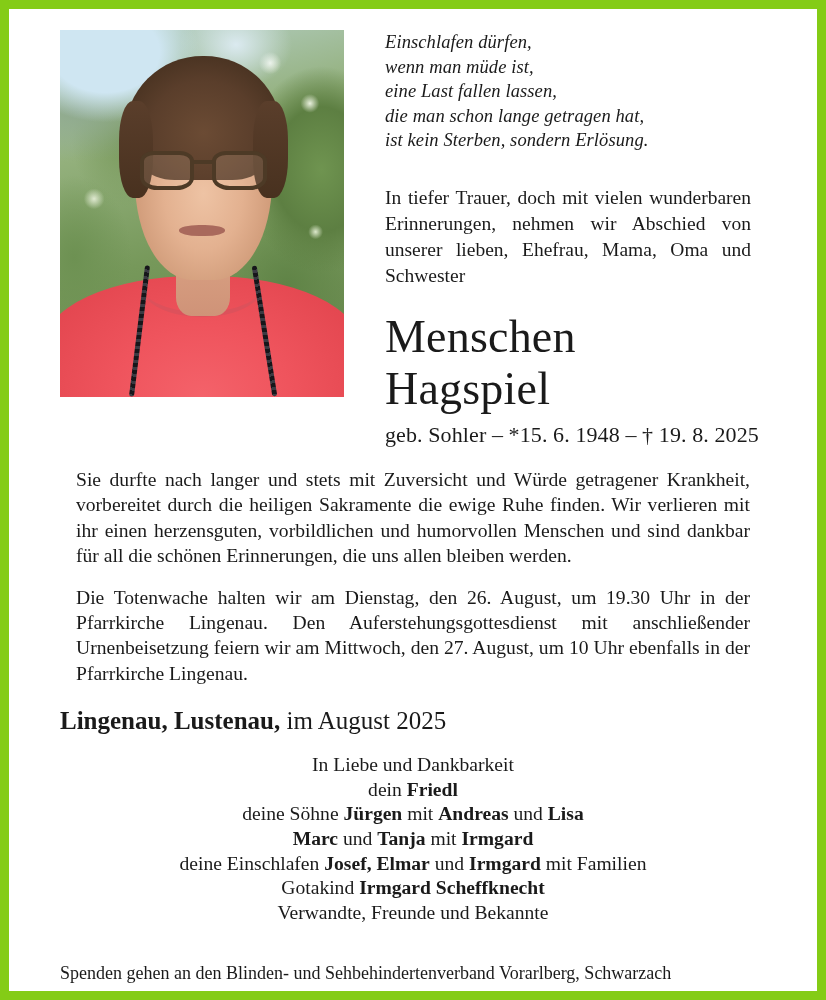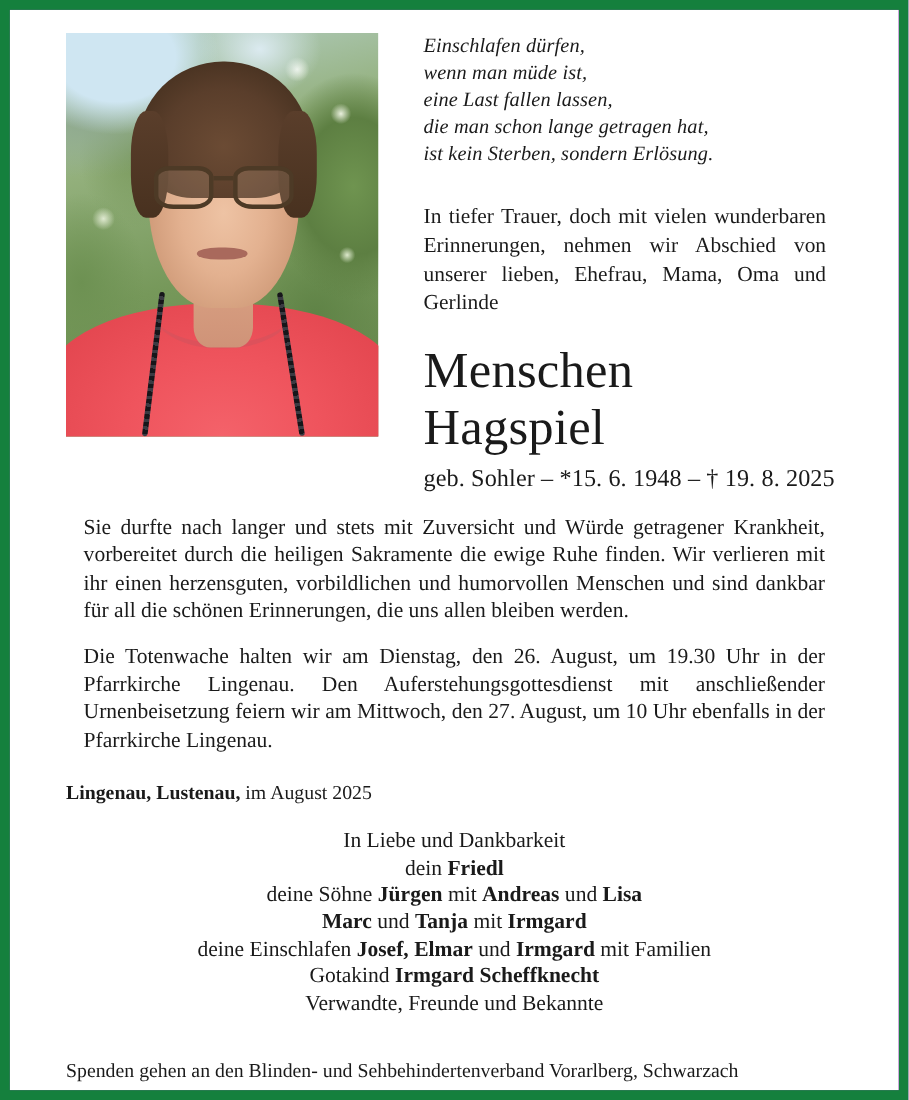--- a/index.html
+++ b/index.html
@@ -11,22 +11,22 @@
   body {
     font-family: "Liberation Serif", "DejaVu Serif", serif;
     color: #1a1a1a;
   }
 
   .notice {
     position: relative;
     width: 826px;
     height: 1000px;
     box-sizing: border-box;
-    background: #d946ef;
-    border: 9px solid #15803d;
+    background: #e5e5e5;
+    border: 9px solid #84cc16;
     overflow: hidden;
   }
 
   .inner {
     position: relative;
     width: 100%;
     height: 100%;
     box-sizing: border-box;
     background: #ffffff;
   }
@@ -249,21 +249,21 @@
   }
   .body-copy p {
     margin: 16px;
     text-align: justify;
     text-align-last: left;
   }
   .body-copy p + p { margin-top: 0; }
 
   .place-date {
     margin: 22px 51px 11px 51px;
-    font-size: 18px;
+    font-size: 25px;
     line-height: 25px;
   }
   .place-date b { font-weight: bold; }
 
   
   .family {
     margin: 20px 56px 0 56px;
     text-align: center;
     font-size: 19.6px;
     line-height: 24.6px;
@@ -310,21 +310,21 @@
       <div class="right-col">
 
         <div class="poem">
           <div>Einschlafen dürfen,</div>
           <div>wenn man müde ist,</div>
           <div>eine Last fallen lassen,</div>
           <div>die man schon lange getragen hat,</div>
           <div>ist kein Sterben, sondern Erlösung.</div>
         </div>
 
-        <div class="intro">In tiefer Trauer, doch mit vielen wunderbaren Erinnerungen, nehmen wir Abschied von unserer lieben, Ehefrau, Mama, Oma und Gerlinde</div>
+        <div class="intro">In tiefer Trauer, doch mit vielen wunderbaren Erinnerungen, nehmen wir Abschied von unserer lieben, Ehefrau, Mama, Oma und Schwester</div>
 
         <div class="name">
           <span>Menschen</span>
           <span class="surname">Hagspiel</span>
         </div>
 
         <div class="dates">geb. Sohler – *15. 6. 1948 – † 19. 8. 2025</div>
 
       </div>
     </div>

